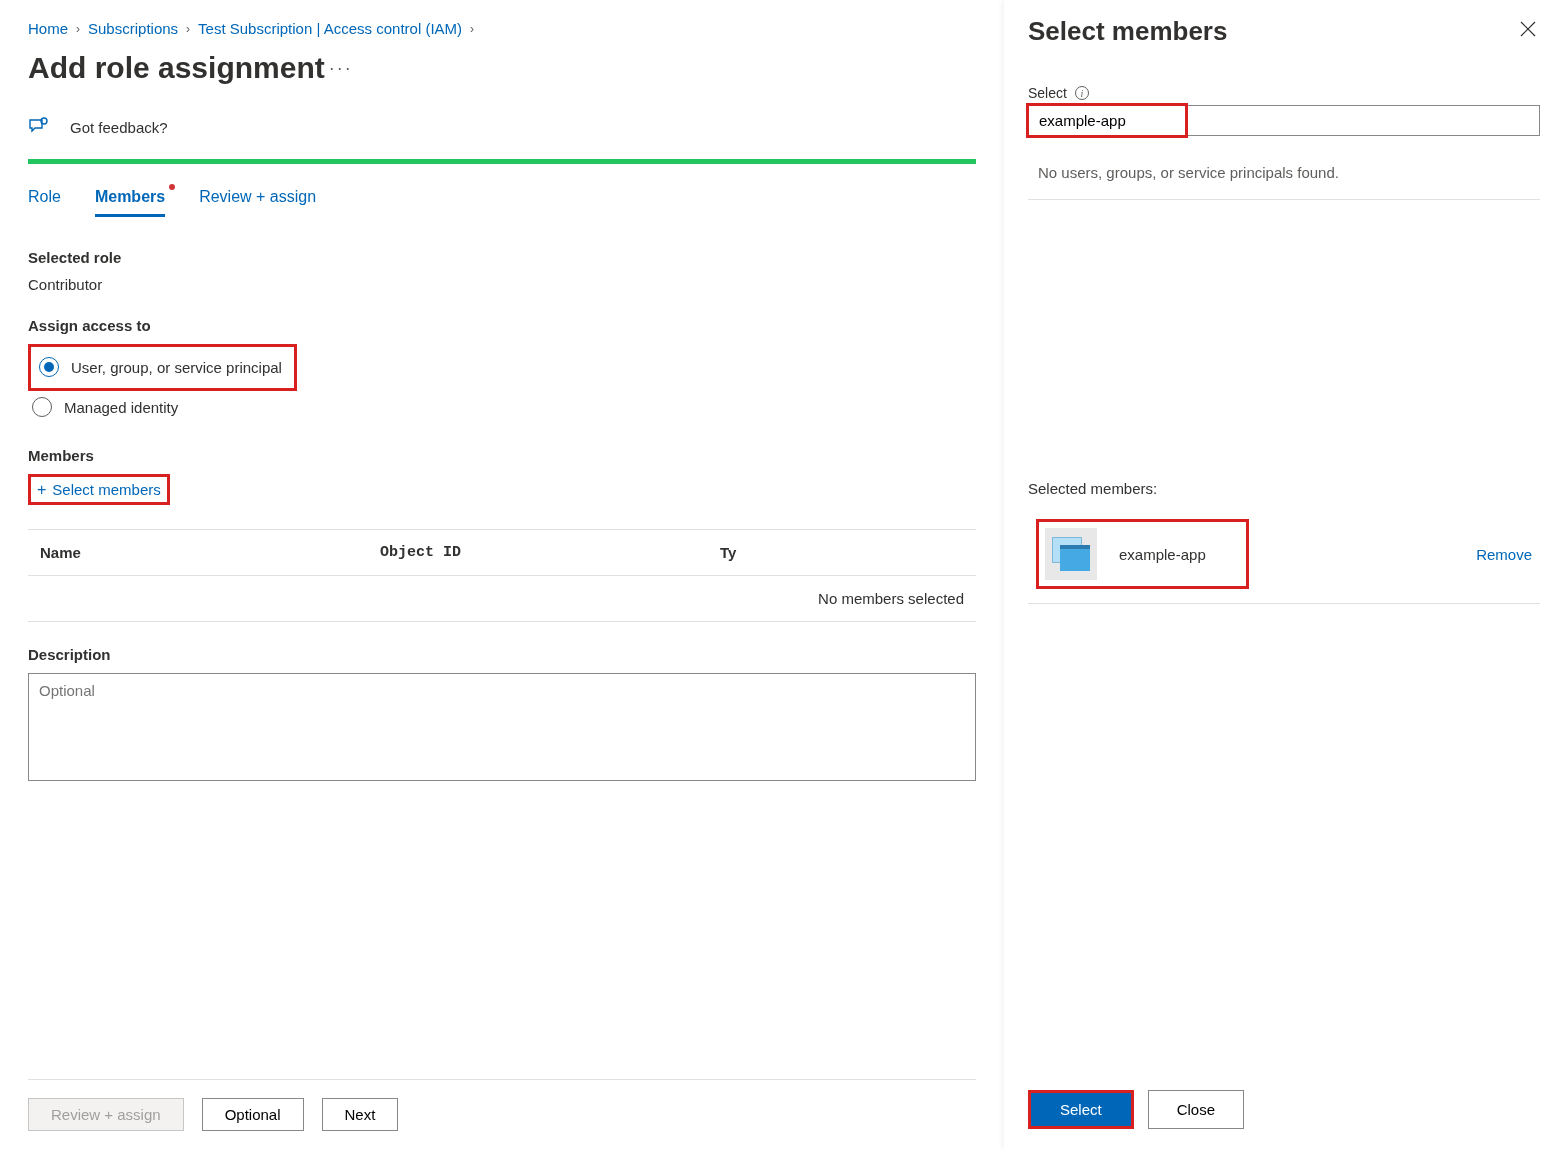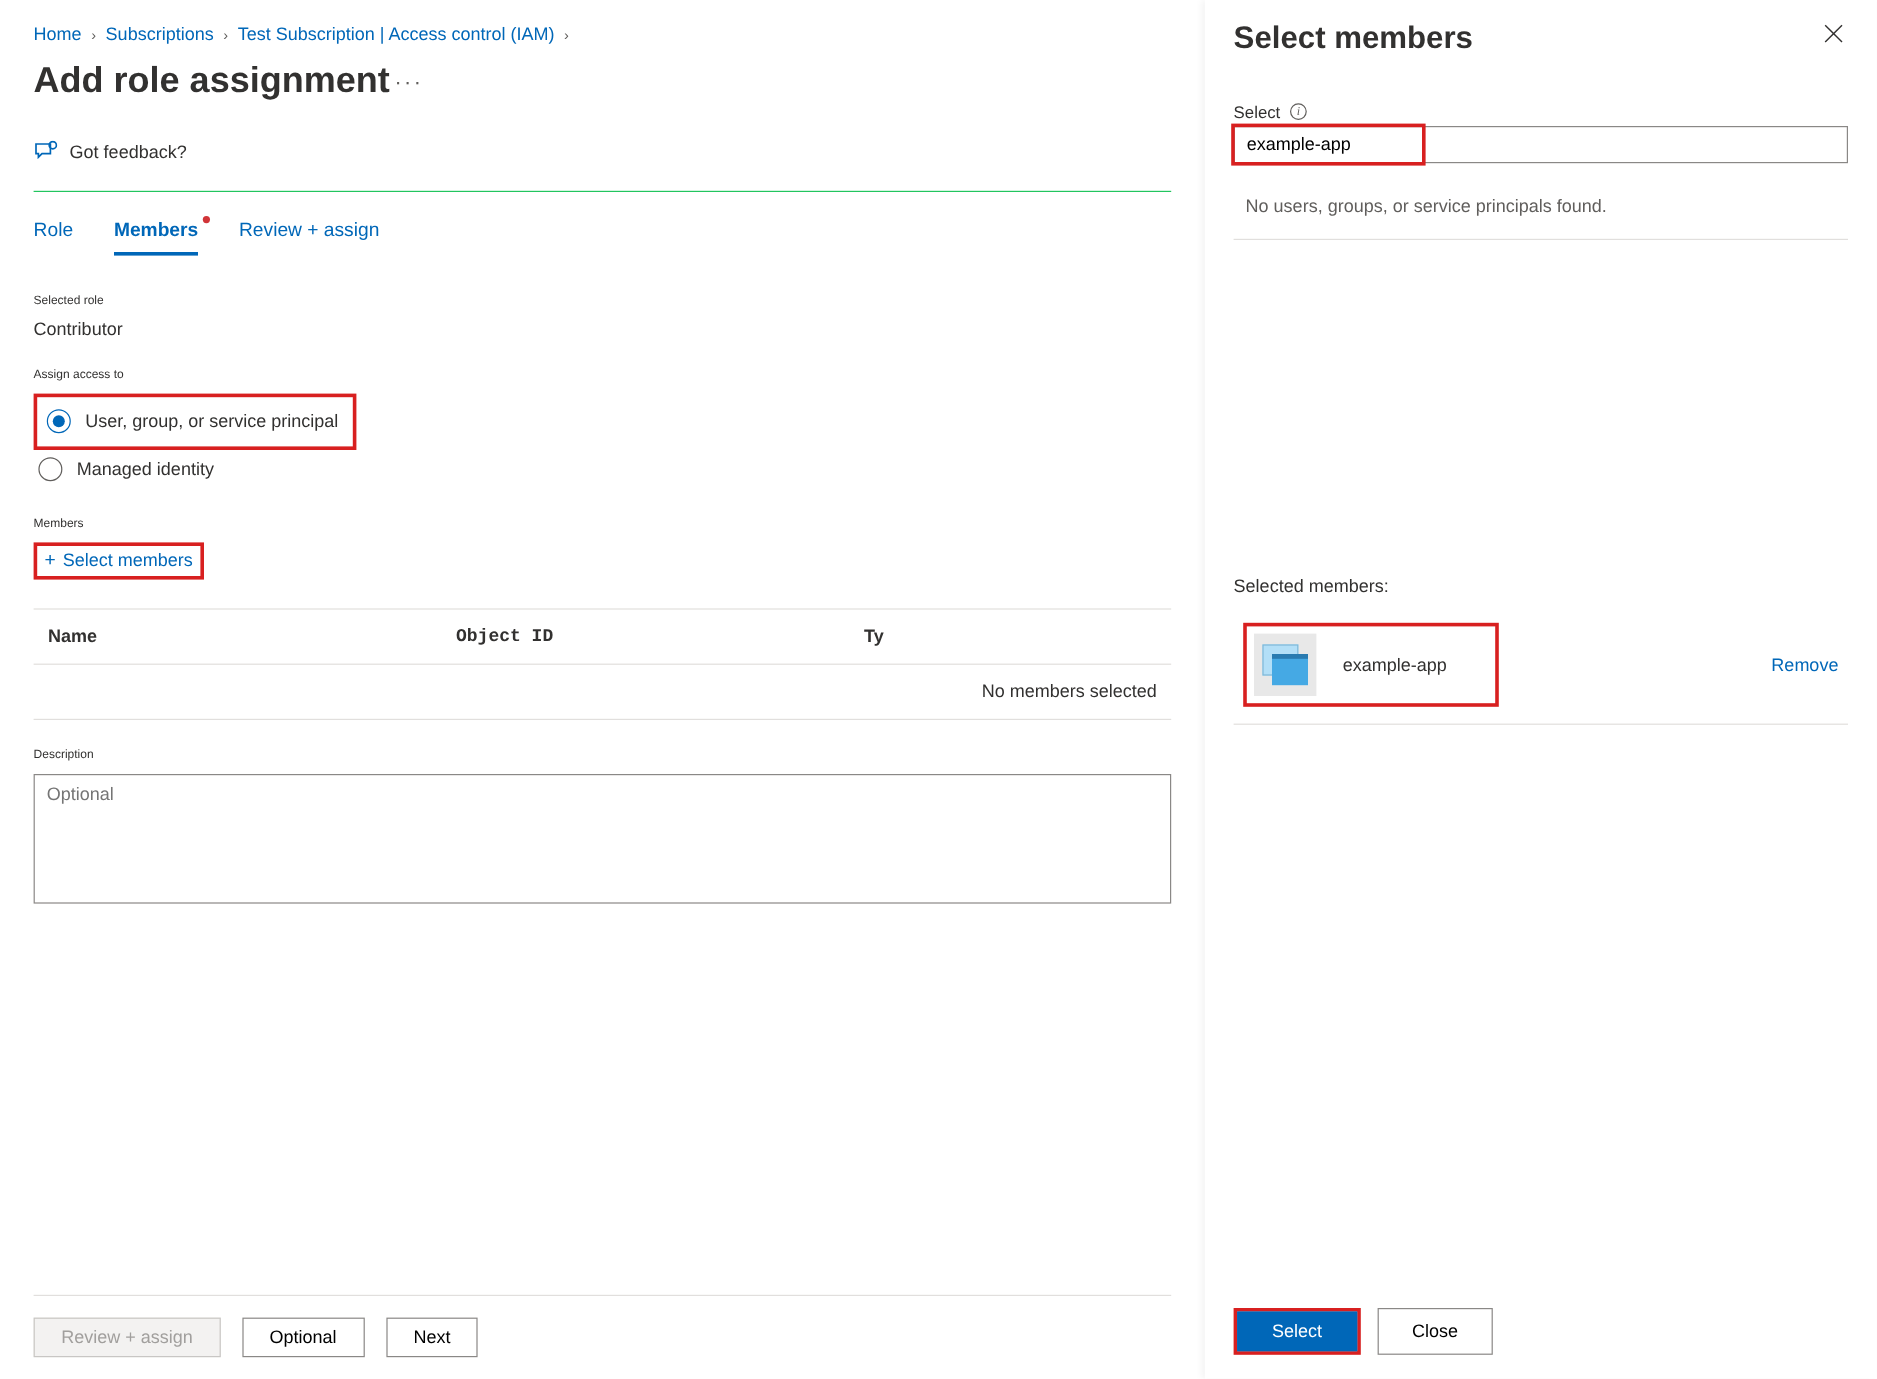--- a/index.html
+++ b/index.html
@@ -27,35 +27,35 @@
     gap: 8px;
     font-size: 15px;
     margin-bottom: 14px;
   }
   .breadcrumb a { color: #0067b8; text-decoration: none; cursor: pointer; }
   .breadcrumb .chev { color: #605e5c; font-size: 12px; }
   .page-title-row { display:flex; align-items:center; gap:4px; margin-bottom: 26px; }
   .page-title { font-size: 30px; font-weight: 600; }
   .more-dots { color:#605e5c; font-size:18px; letter-spacing:2px; cursor:pointer; }
   .feedback-row {
-    display:flex; align-items:center; gap:10px;
+    display:flex; align-items:center; gap:22px;
     padding: 6px 0 22px 0;
-    border-bottom: 1px solid #22c55e;
+    border-bottom: 5px solid #22c55e;
     cursor: pointer;
     font-size: 15px;
   }
   .feedback-icon { width:20px; height:20px; display:inline-flex; }
   .tabs {
     display:flex; gap:34px; margin-top: 24px; font-size:16px;
     margin-bottom: 32px;
   }
   .tab { color:#0067b8; cursor:pointer; padding-bottom:8px; position:relative; }
   .tab.active { font-weight:600; border-bottom:3px solid #0067b8; }
   .tab .dot { position:absolute; top:-4px; right:-10px; width:6px; height:6px; background:#d13438; border-radius:50%; }
-  .section-label { font-weight:400; font-size:10px; margin-bottom:10px; }
+  .section-label { font-weight:700; font-size:15px; margin-bottom:10px; }
   .section-val { margin-bottom: 24px; font-size:15px; }
   .radio-group { margin-bottom: 24px; }
   .radio-row { display:flex; align-items:center; gap:12px; cursor:pointer; padding:6px 4px; font-size:15px; }
   .radio {
     width:20px; height:20px; border:1px solid #605e5c; border-radius:50%;
     display:inline-flex; align-items:center; justify-content:center; flex-shrink:0;
   }
   .radio.checked { border-color:#0067b8; }
   .radio.checked::after { content:""; width:10px; height:10px; background:#0067b8; border-radius:50%; }
   .highlight-red { border:3px solid #d82020; display:inline-flex; padding:4px 8px 5px 4px; }

